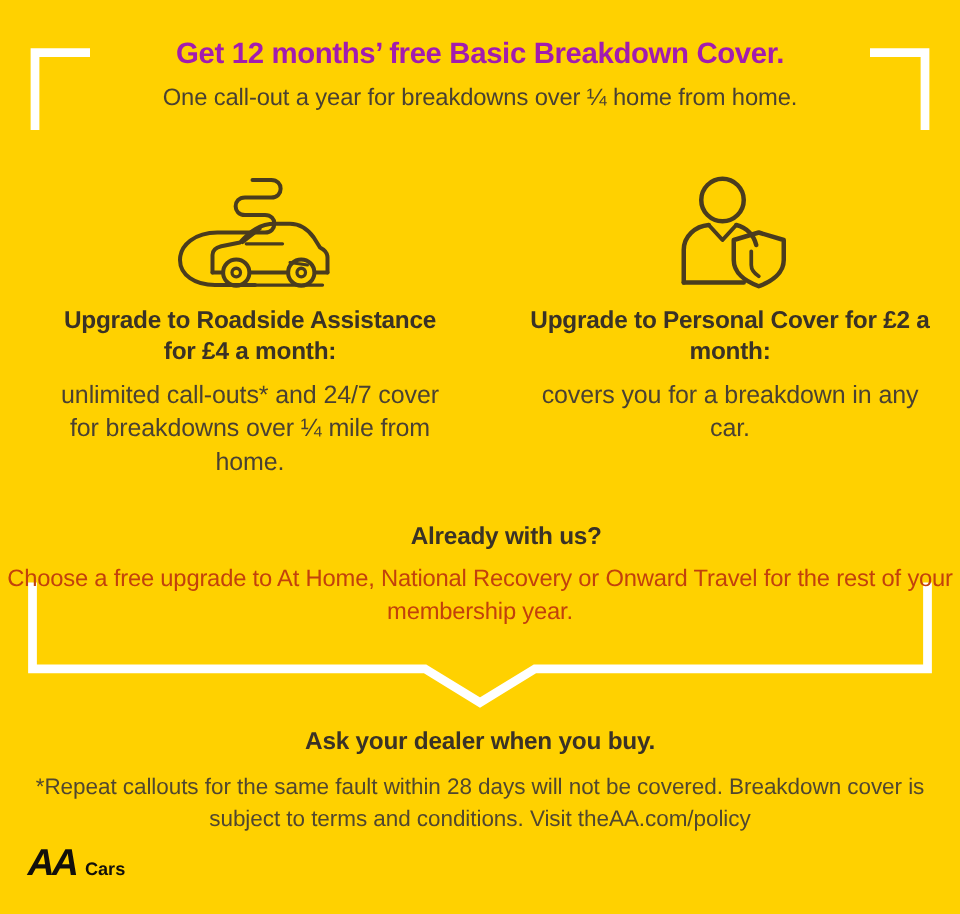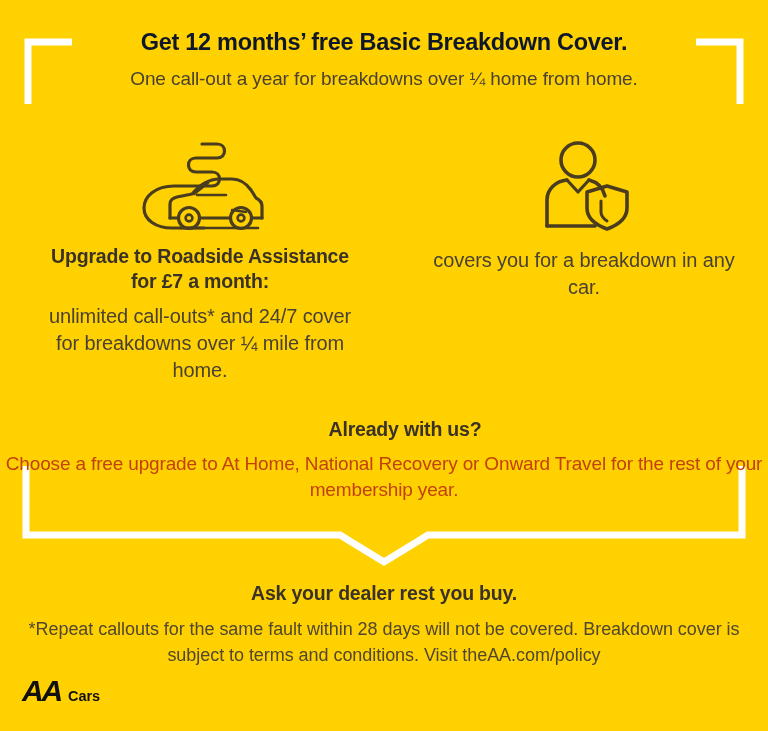--- a/index.html
+++ b/index.html
@@ -38,21 +38,21 @@
     position: absolute;
     left: 0;
     top: 28px;
     width: 768px;
     text-align: center;
   }
   .headline {
     font-size: 23.5px;
     font-weight: bold;
     letter-spacing: -0.3px;
-    color: #0f172a;
+    color: #a21caf;
     margin: 0;
     line-height: 1.25;
   }
   .subhead {
     font-size: 19px;
     font-weight: normal;
     color: #4A4132;
     margin: 10px 0 0 0;
     line-height: 1.3;
     letter-spacing: -0.1px;
@@ -211,53 +211,54 @@
           <path d="M60 56 L74 45 M63 57 L92 57" stroke-width="2.6"></path>
 
           <path d="M98 72 L112 74" stroke-width="2.4"></path>
 
           <circle cx="55" cy="80" r="10.5"></circle>
           <circle cx="55" cy="80" r="3.4" stroke-width="2.6"></circle>
           <circle cx="107" cy="80" r="10.5"></circle>
           <circle cx="107" cy="80" r="3.4" stroke-width="2.6"></circle>
         </svg>
       </div>
-      <p class="col-title">Upgrade to Roadside Assistance for £7 a month:</p>
+      <p class="col-title">Upgrade to Roadside Assistance for £4 a month:</p>
       <p class="col-body">unlimited call-outs* and 24/7 cover for breakdowns over ¼ mile from home.</p>
     </div>
 
     <div class="col col-right">
       <div class="icon-wrap">
         <svg width="98" height="96" viewBox="0 0 98 96" fill="none" stroke="#4A3C1E" stroke-width="3.6" stroke-linecap="round" stroke-linejoin="round">
 
           <circle cx="43" cy="22" r="17"></circle>
 
           <path d="M12 88 L12 62 C12 51 21 43 32 42"></path>
           <path d="M12 88 L60 88"></path>
           <path d="M54 42 C62 44 68 50 70 58"></path>
 
           <path d="M32 42 L43 54 L54 42" stroke-width="3.2"></path>
 
           <path d="M76 48 L96 54 L96 70 C96 80 87 87 76 91 C65 87 56 80 56 70 L56 54 Z" transform="translate(-4,0)"></path>
 
           <path d="M66 63 L66 74 C66 78 69 81 72 83" stroke-width="3"></path>
         </svg>
       </div>
+      <p class="col-title">Upgrade to Personal Cover for £2 a month:</p>
       <p class="col-body">covers you for a breakdown in any car.</p>
     </div>
 
   </div>
 
   <div class="already">
     <p class="already-title">Already with us?</p>
     <p class="already-body">Choose a free upgrade to At Home, National Recovery or Onward Travel for the rest of your membership year.</p>
   </div>
 
   <div class="footer">
-    <p class="cta">Ask your dealer rest you buy.</p>
+    <p class="cta">Ask your dealer when you buy.</p>
     <p class="disclaimer">*Repeat callouts for the same fault within 28 days will not be covered. Breakdown cover is subject to terms and conditions. Visit theAA.com/policy</p>
   </div>
 
   <div class="logo">
     <span class="logo-aa">AA</span>
     <span class="logo-cars">Cars</span>
   </div>
 
 </div>
 

